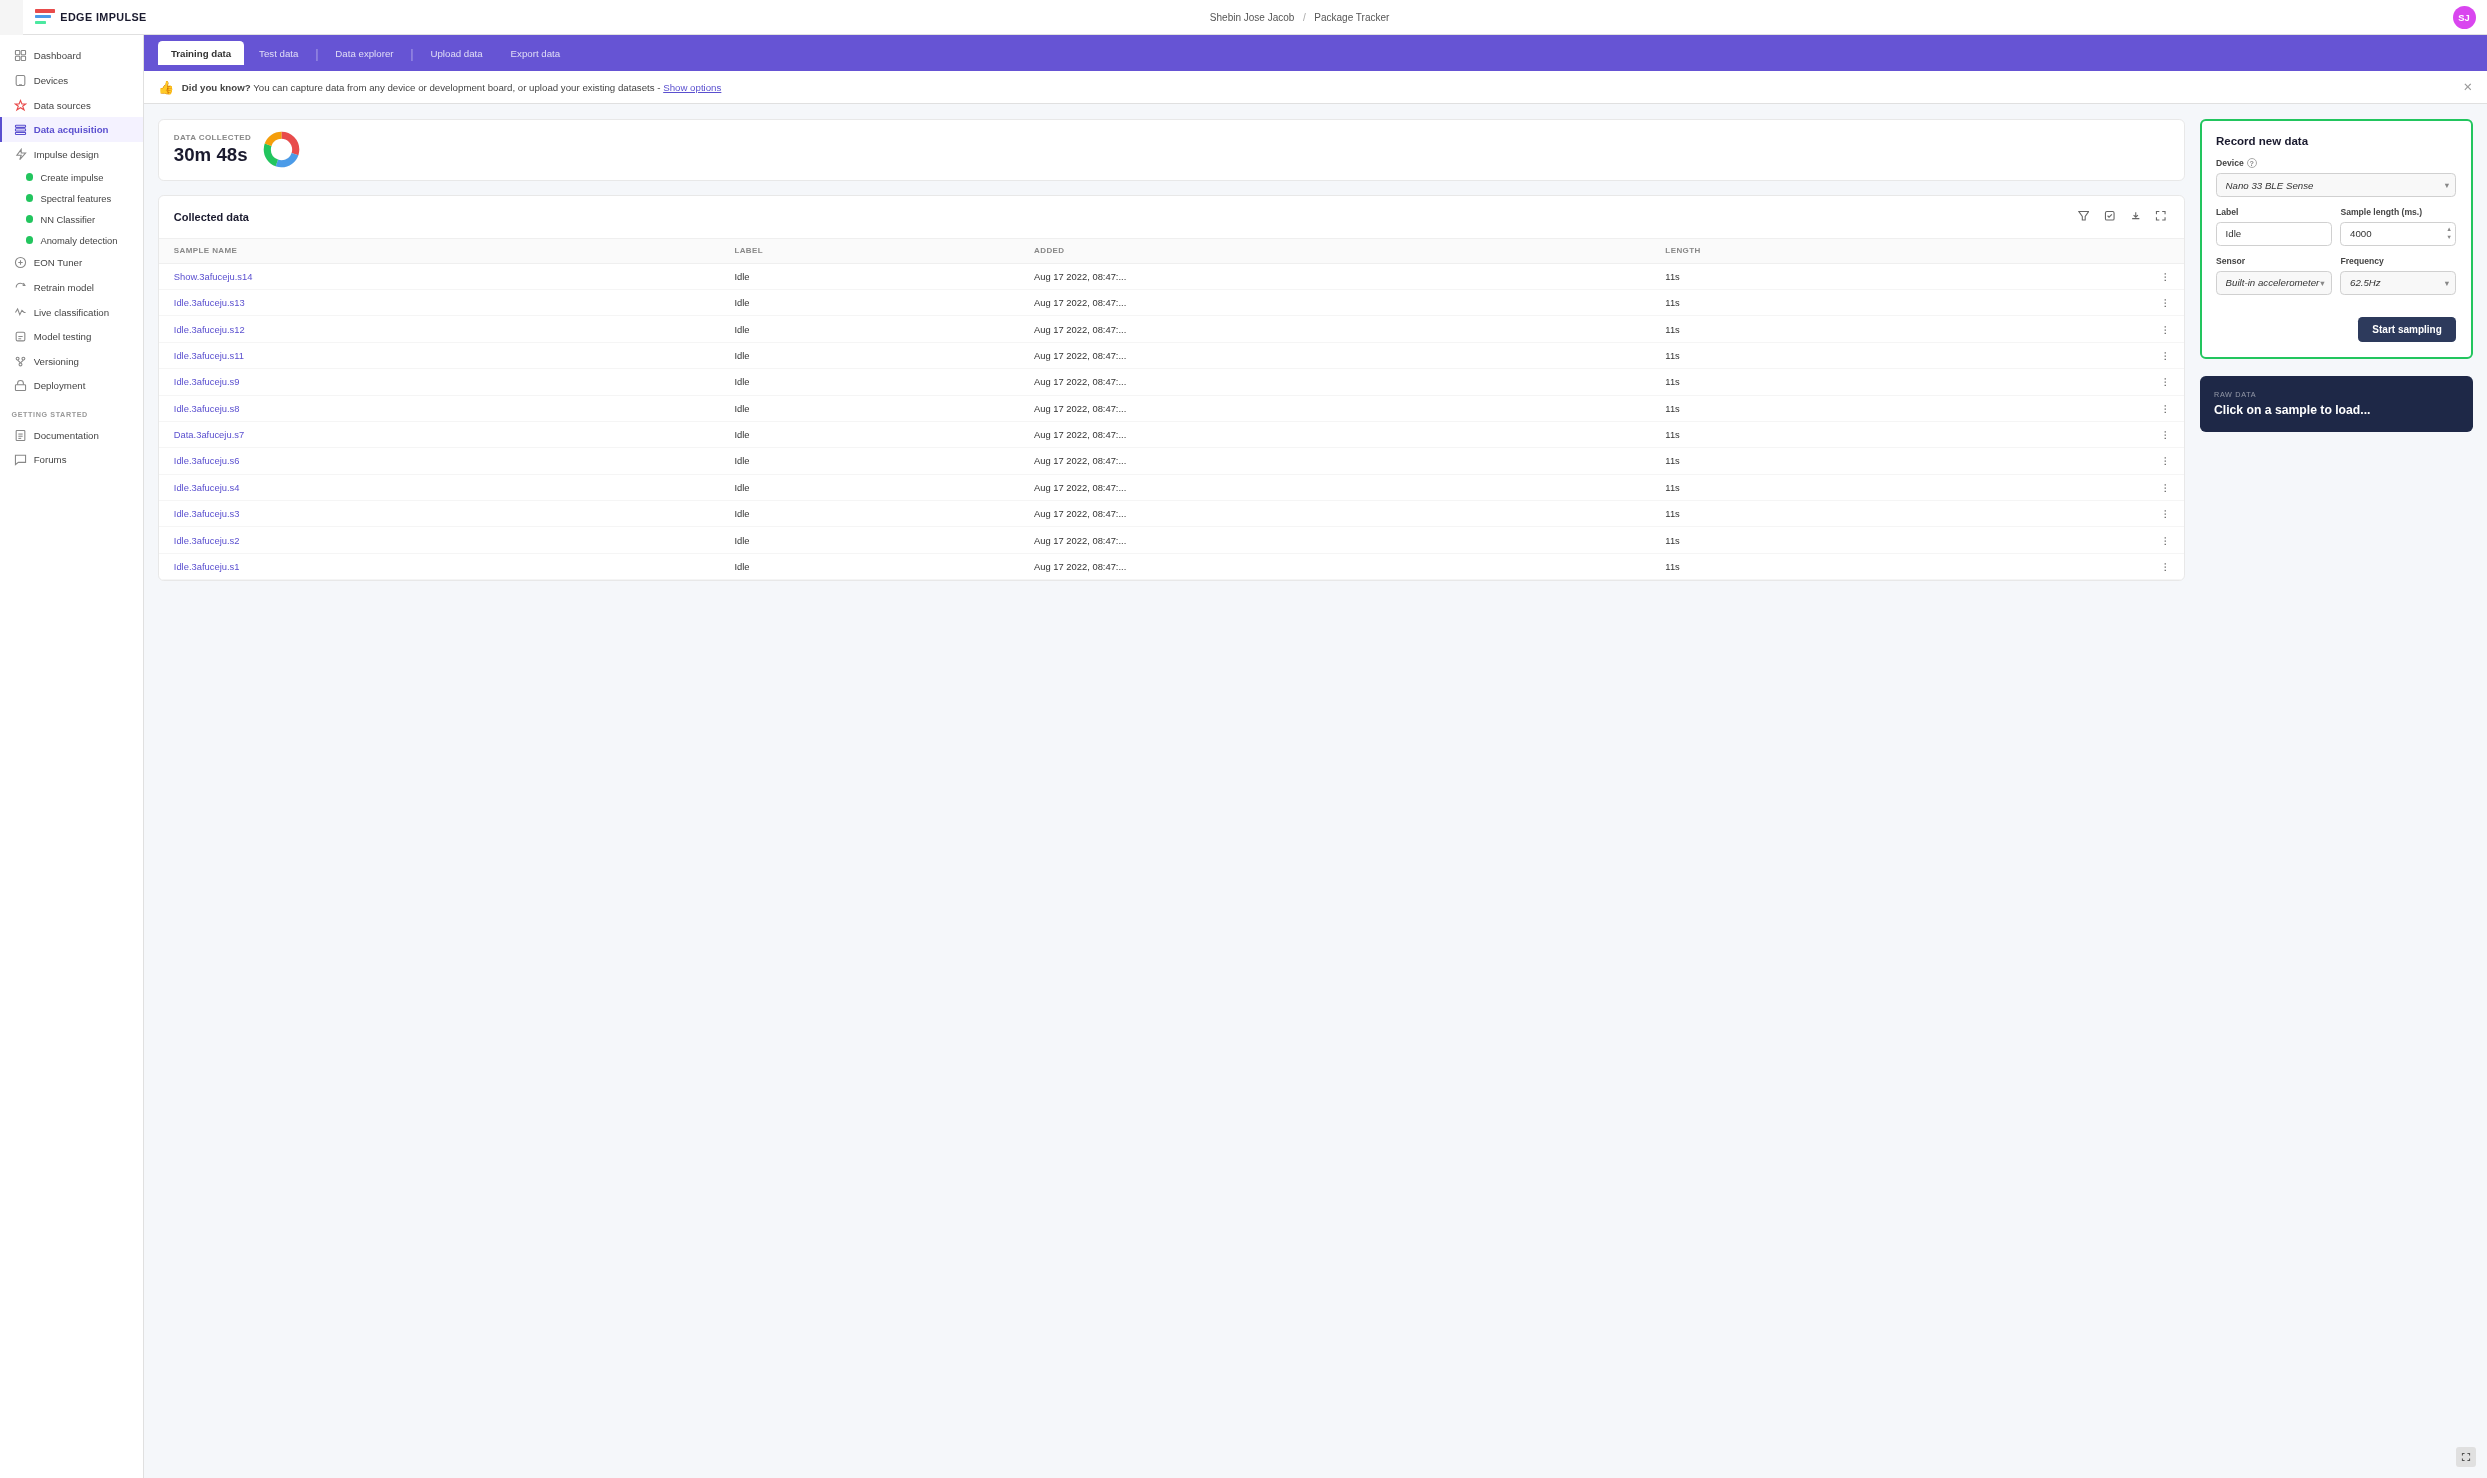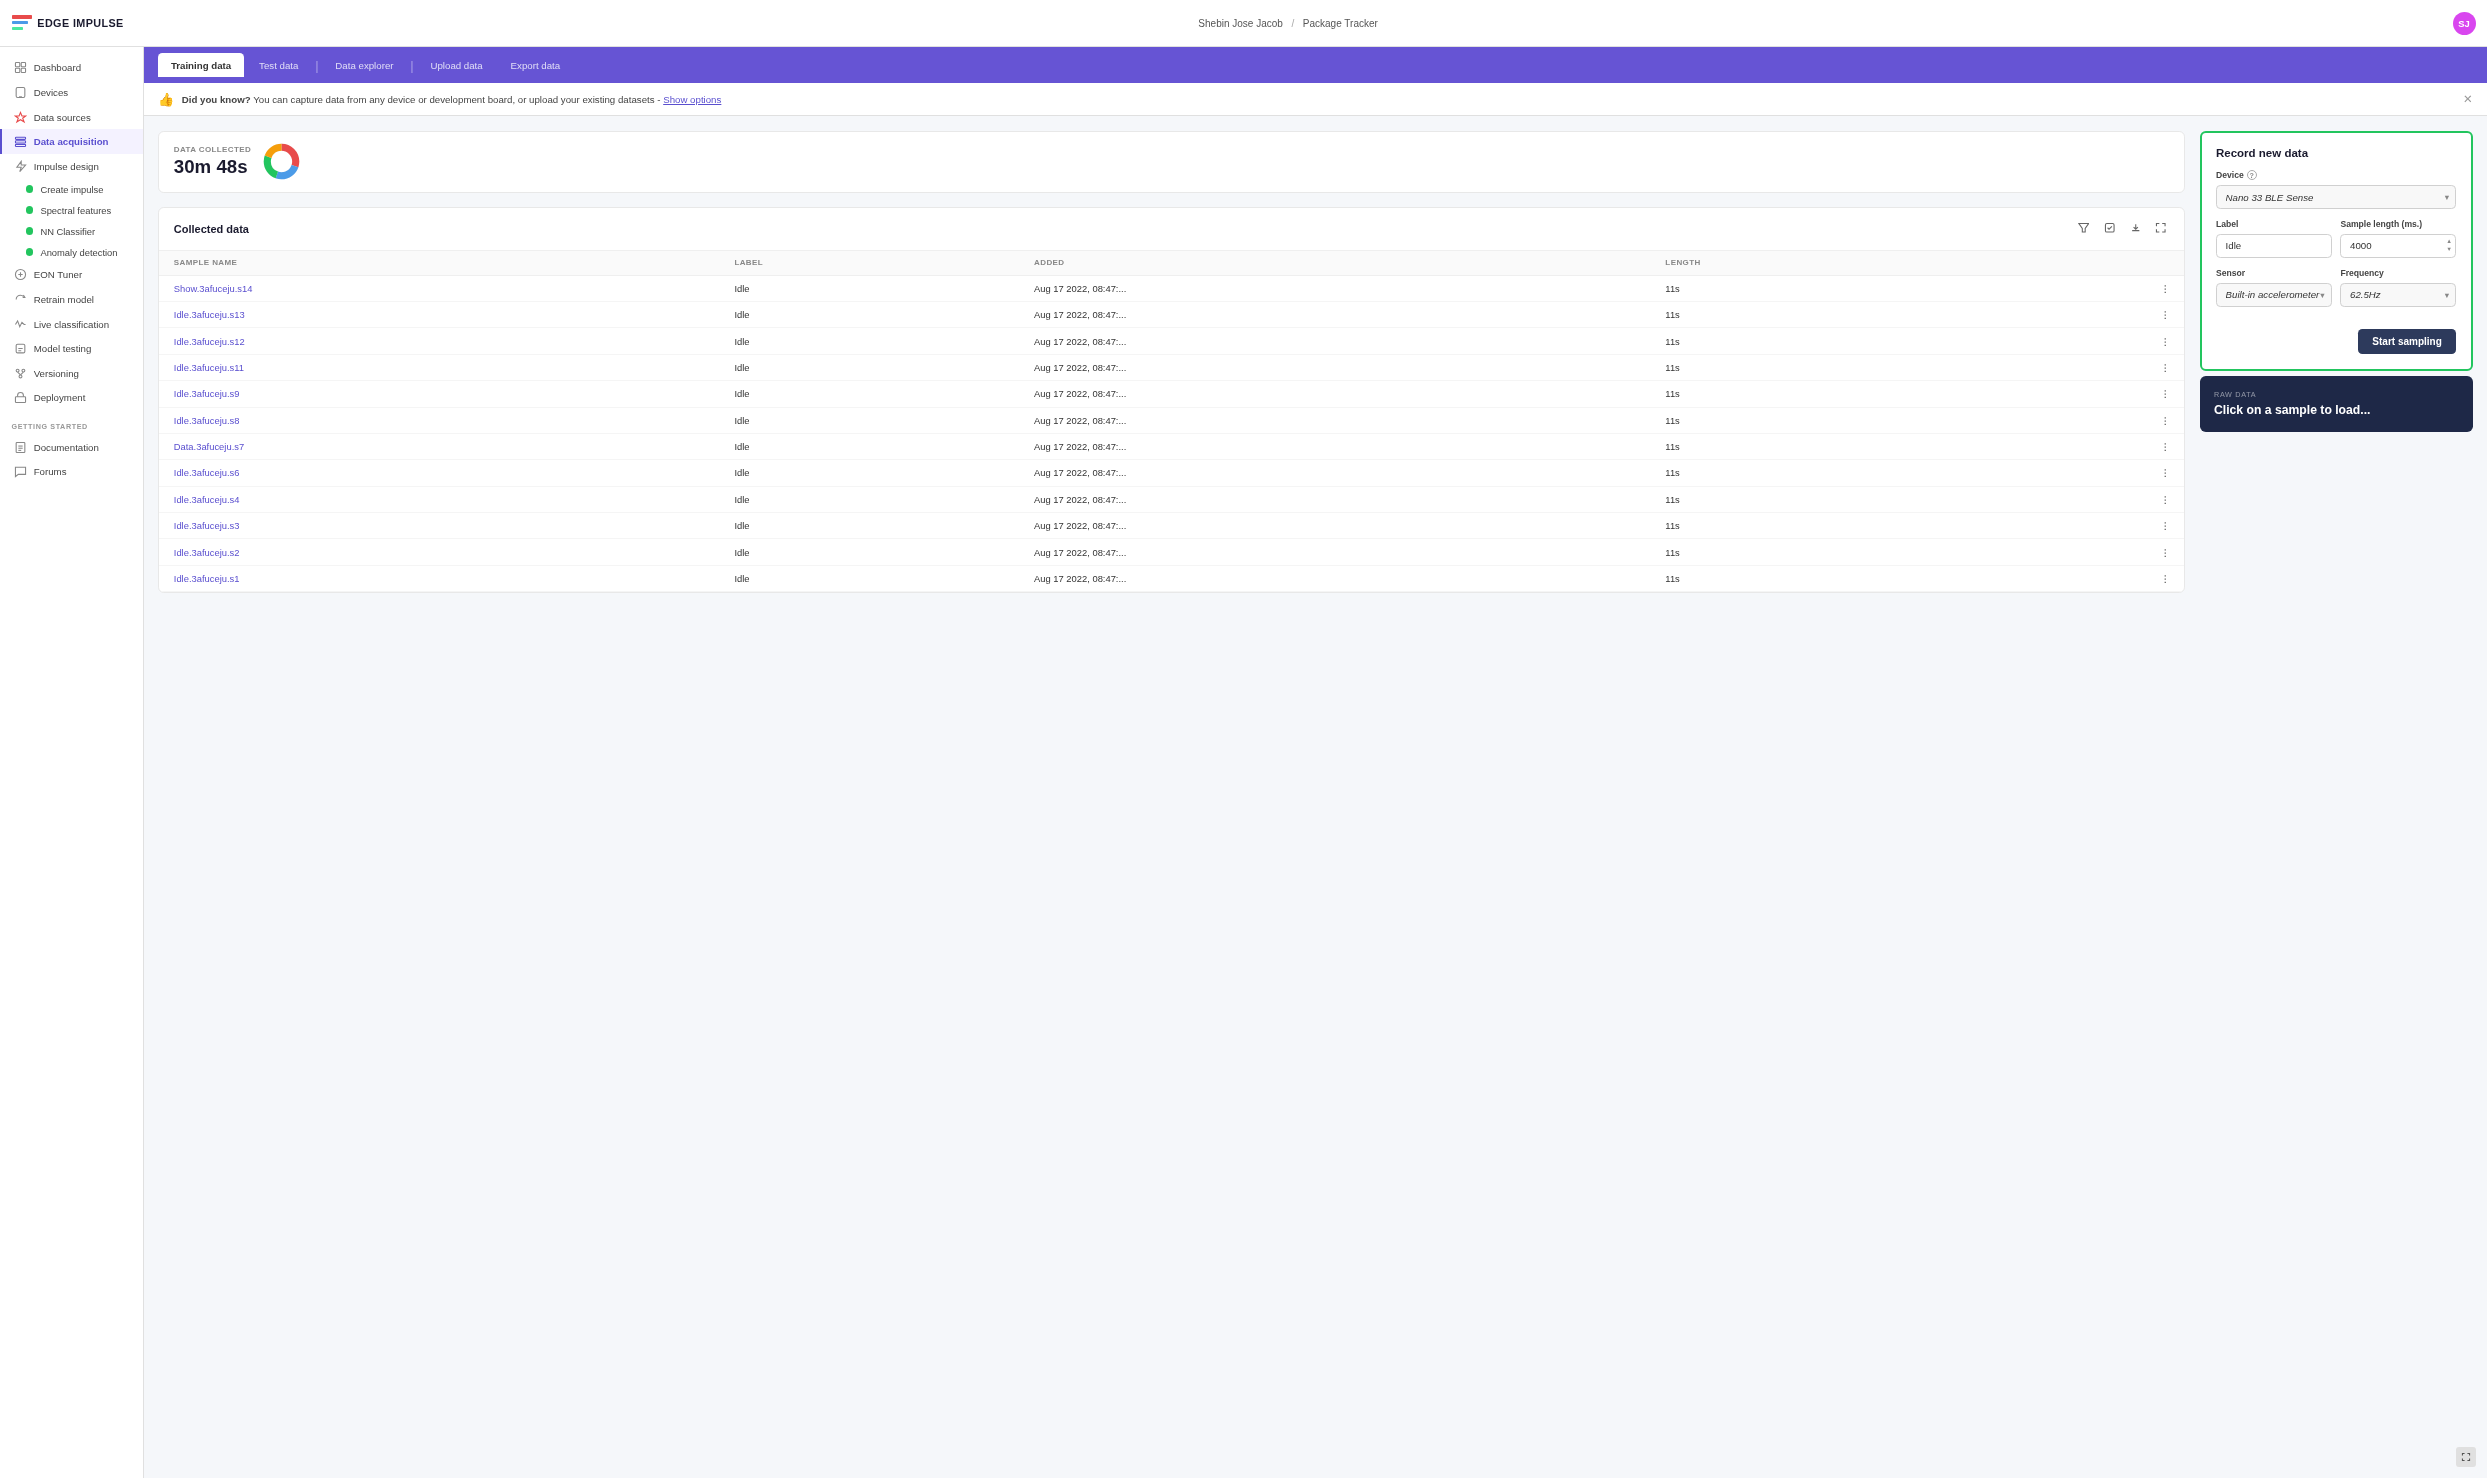--- a/index.html
+++ b/index.html
@@ -1,28 +1,29 @@
 <!DOCTYPE html>
 <html style="font-size:11.5px"><head>
   <meta charset="utf-8">
   <style>
     * { box-sizing: border-box; margin: 0; padding: 0; }
     body { font-family: -apple-system, BlinkMacSystemFont, 'Segoe UI', sans-serif; font-size: 10px; background: #f5f5f5; display: flex; flex-direction: column; height: 100vh; overflow: hidden; }
 
     
     .topbar {
-      height: 47px;
+      height: 35px;
       background: #fff;
       border-bottom: 0.7px solid #e0e0e0;
       display: flex;
       align-items: center;
       justify-content: space-between;
       padding: 0 11.5px;
       flex-shrink: 0;
       z-index: 10;
+      margin-left: 23px;
     }
     .topbar-logo {
       display: flex;
       align-items: center;
       gap: 5.8px;
       font-weight: 700;
       font-size: 10.8px;
       color: #1a1a2e;
       letter-spacing: 0.4px;
     }
@@ -290,21 +291,21 @@
       cursor: pointer;
     }
     .row-menu {
       cursor: pointer;
       color: #aaa;
       font-size: 13px;
       text-align: right;
     }
 
     
-    .right-panel { width: 273px; flex-shrink: 0; display: flex; flex-direction: column; gap: 5px; }
+    .right-panel { width: 273px; flex-shrink: 0; display: flex; flex-direction: column; gap: 17px; }
 
     
     .record-card {
       background: #fff;
       border-radius: 5.8px;
       border: 2.2px solid #22c55e;
       padding: 14.4px;
     }
     .record-card h3 {
       font-size: 11.5px;

